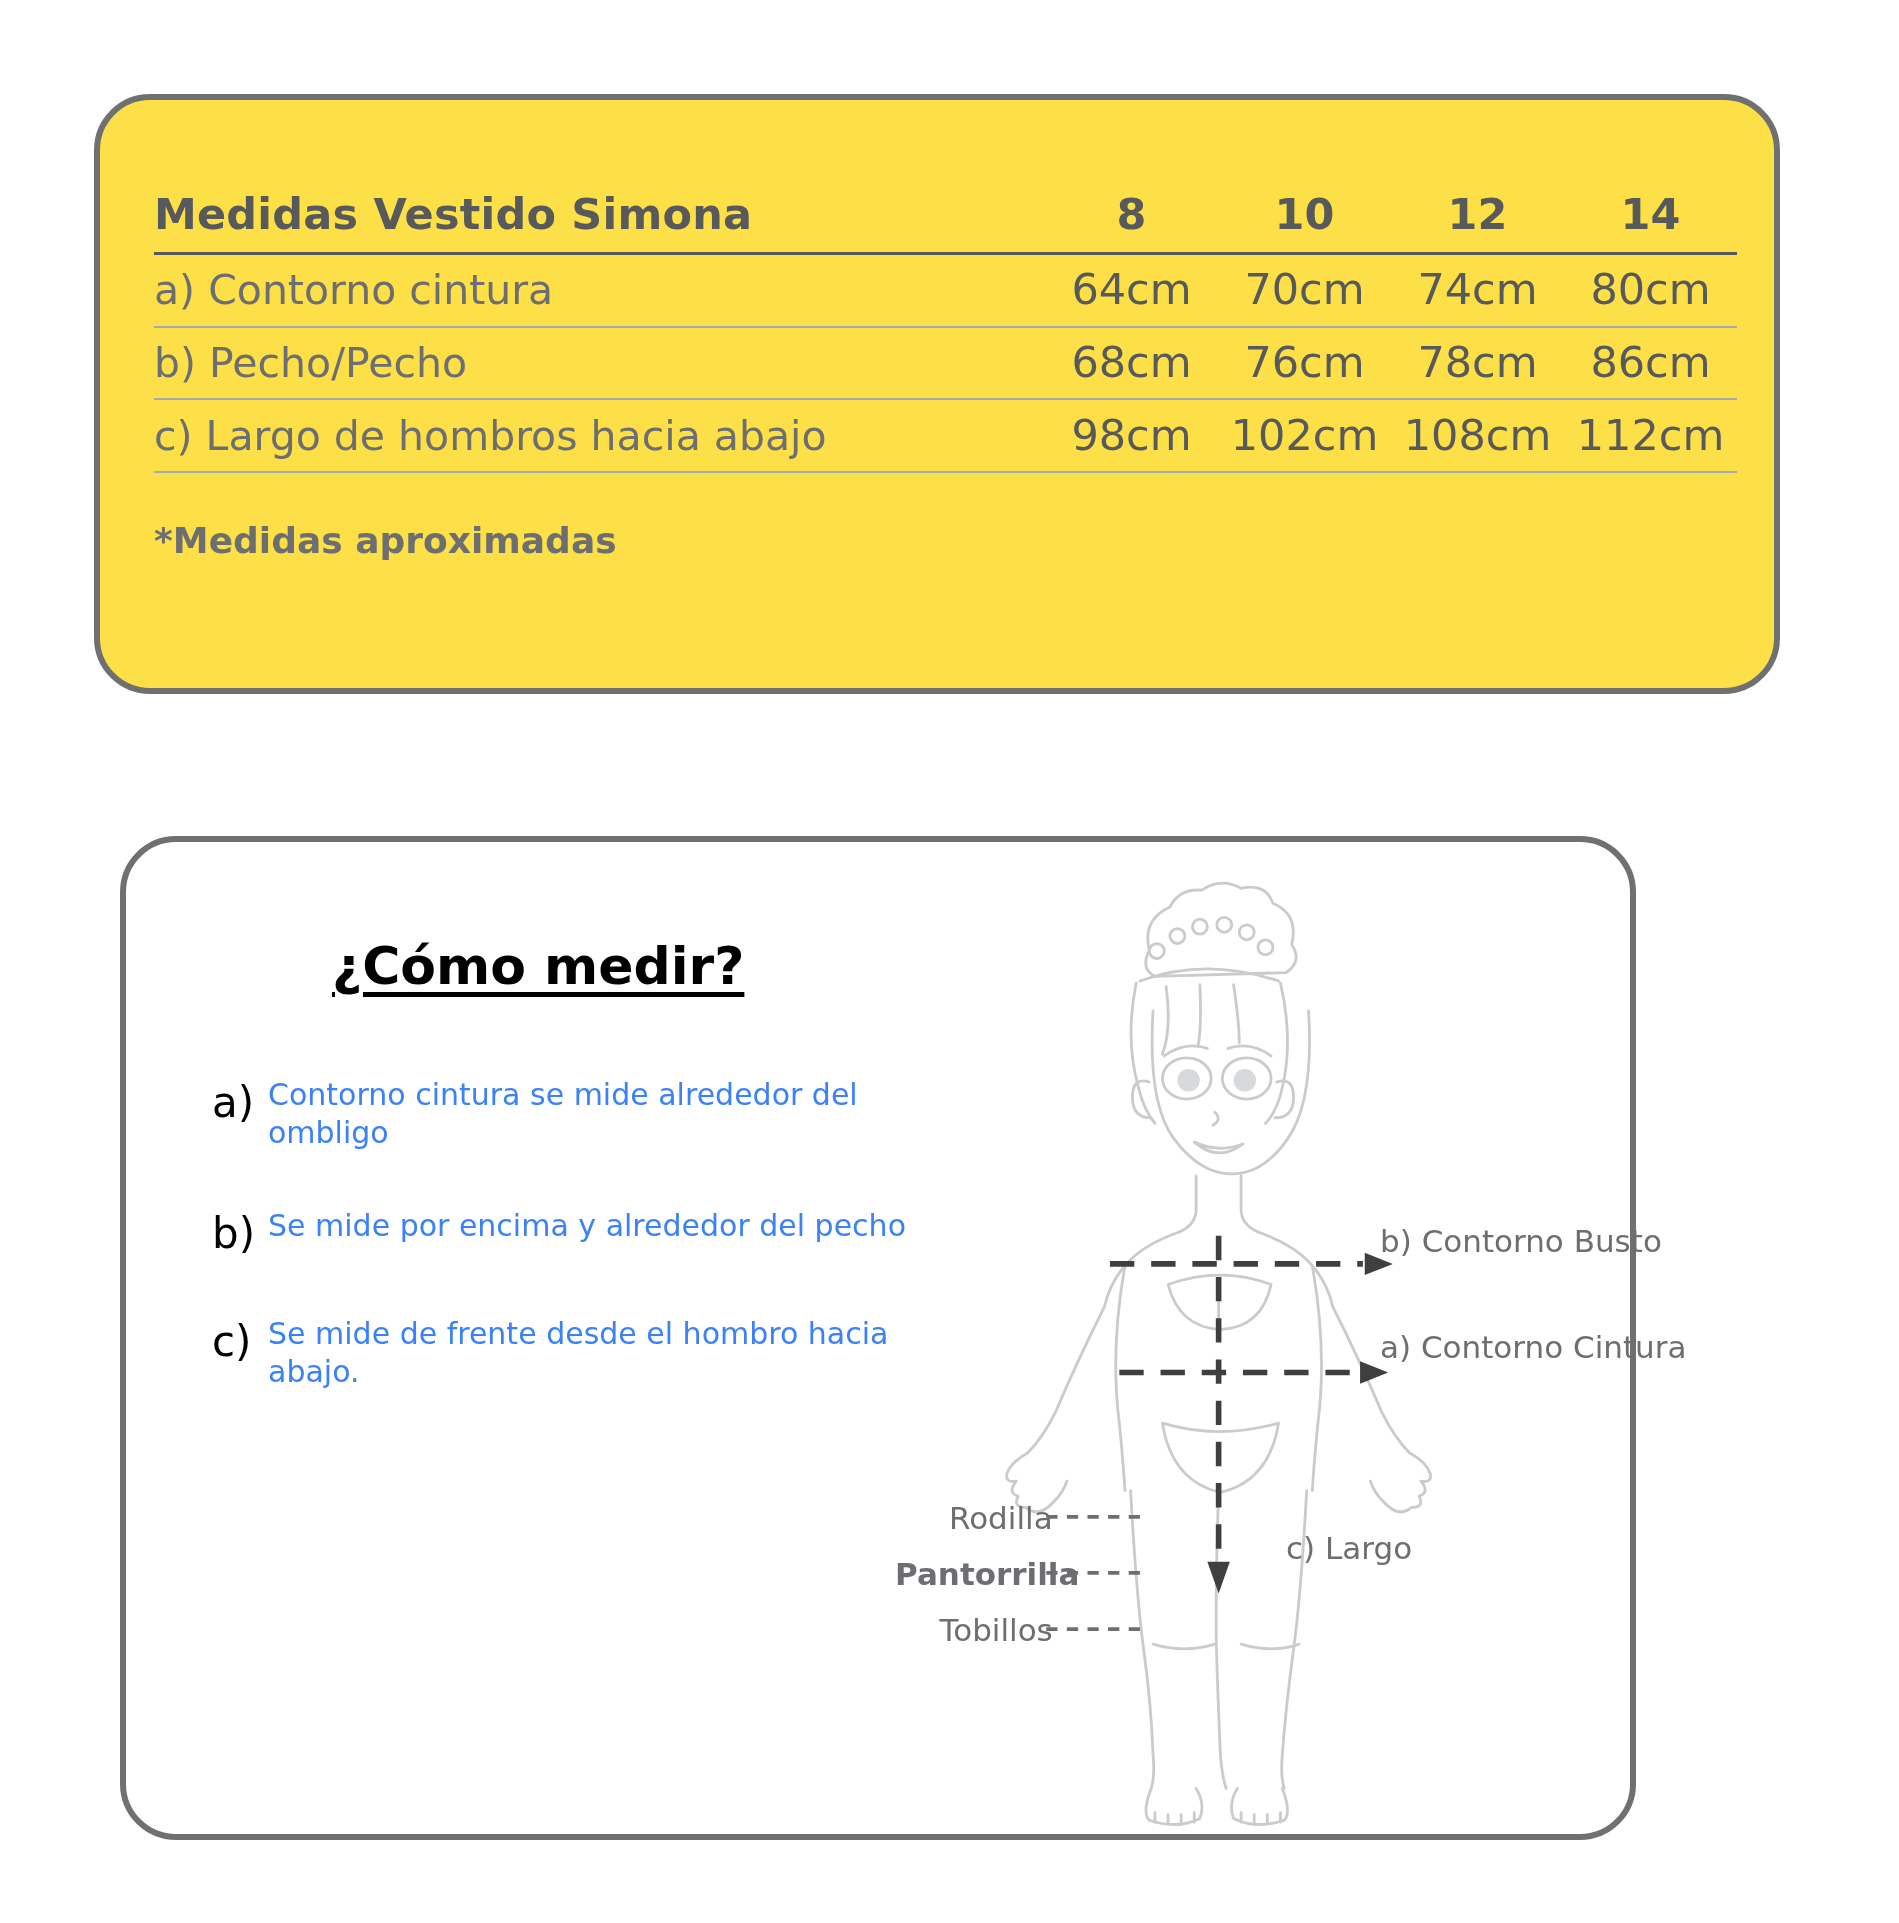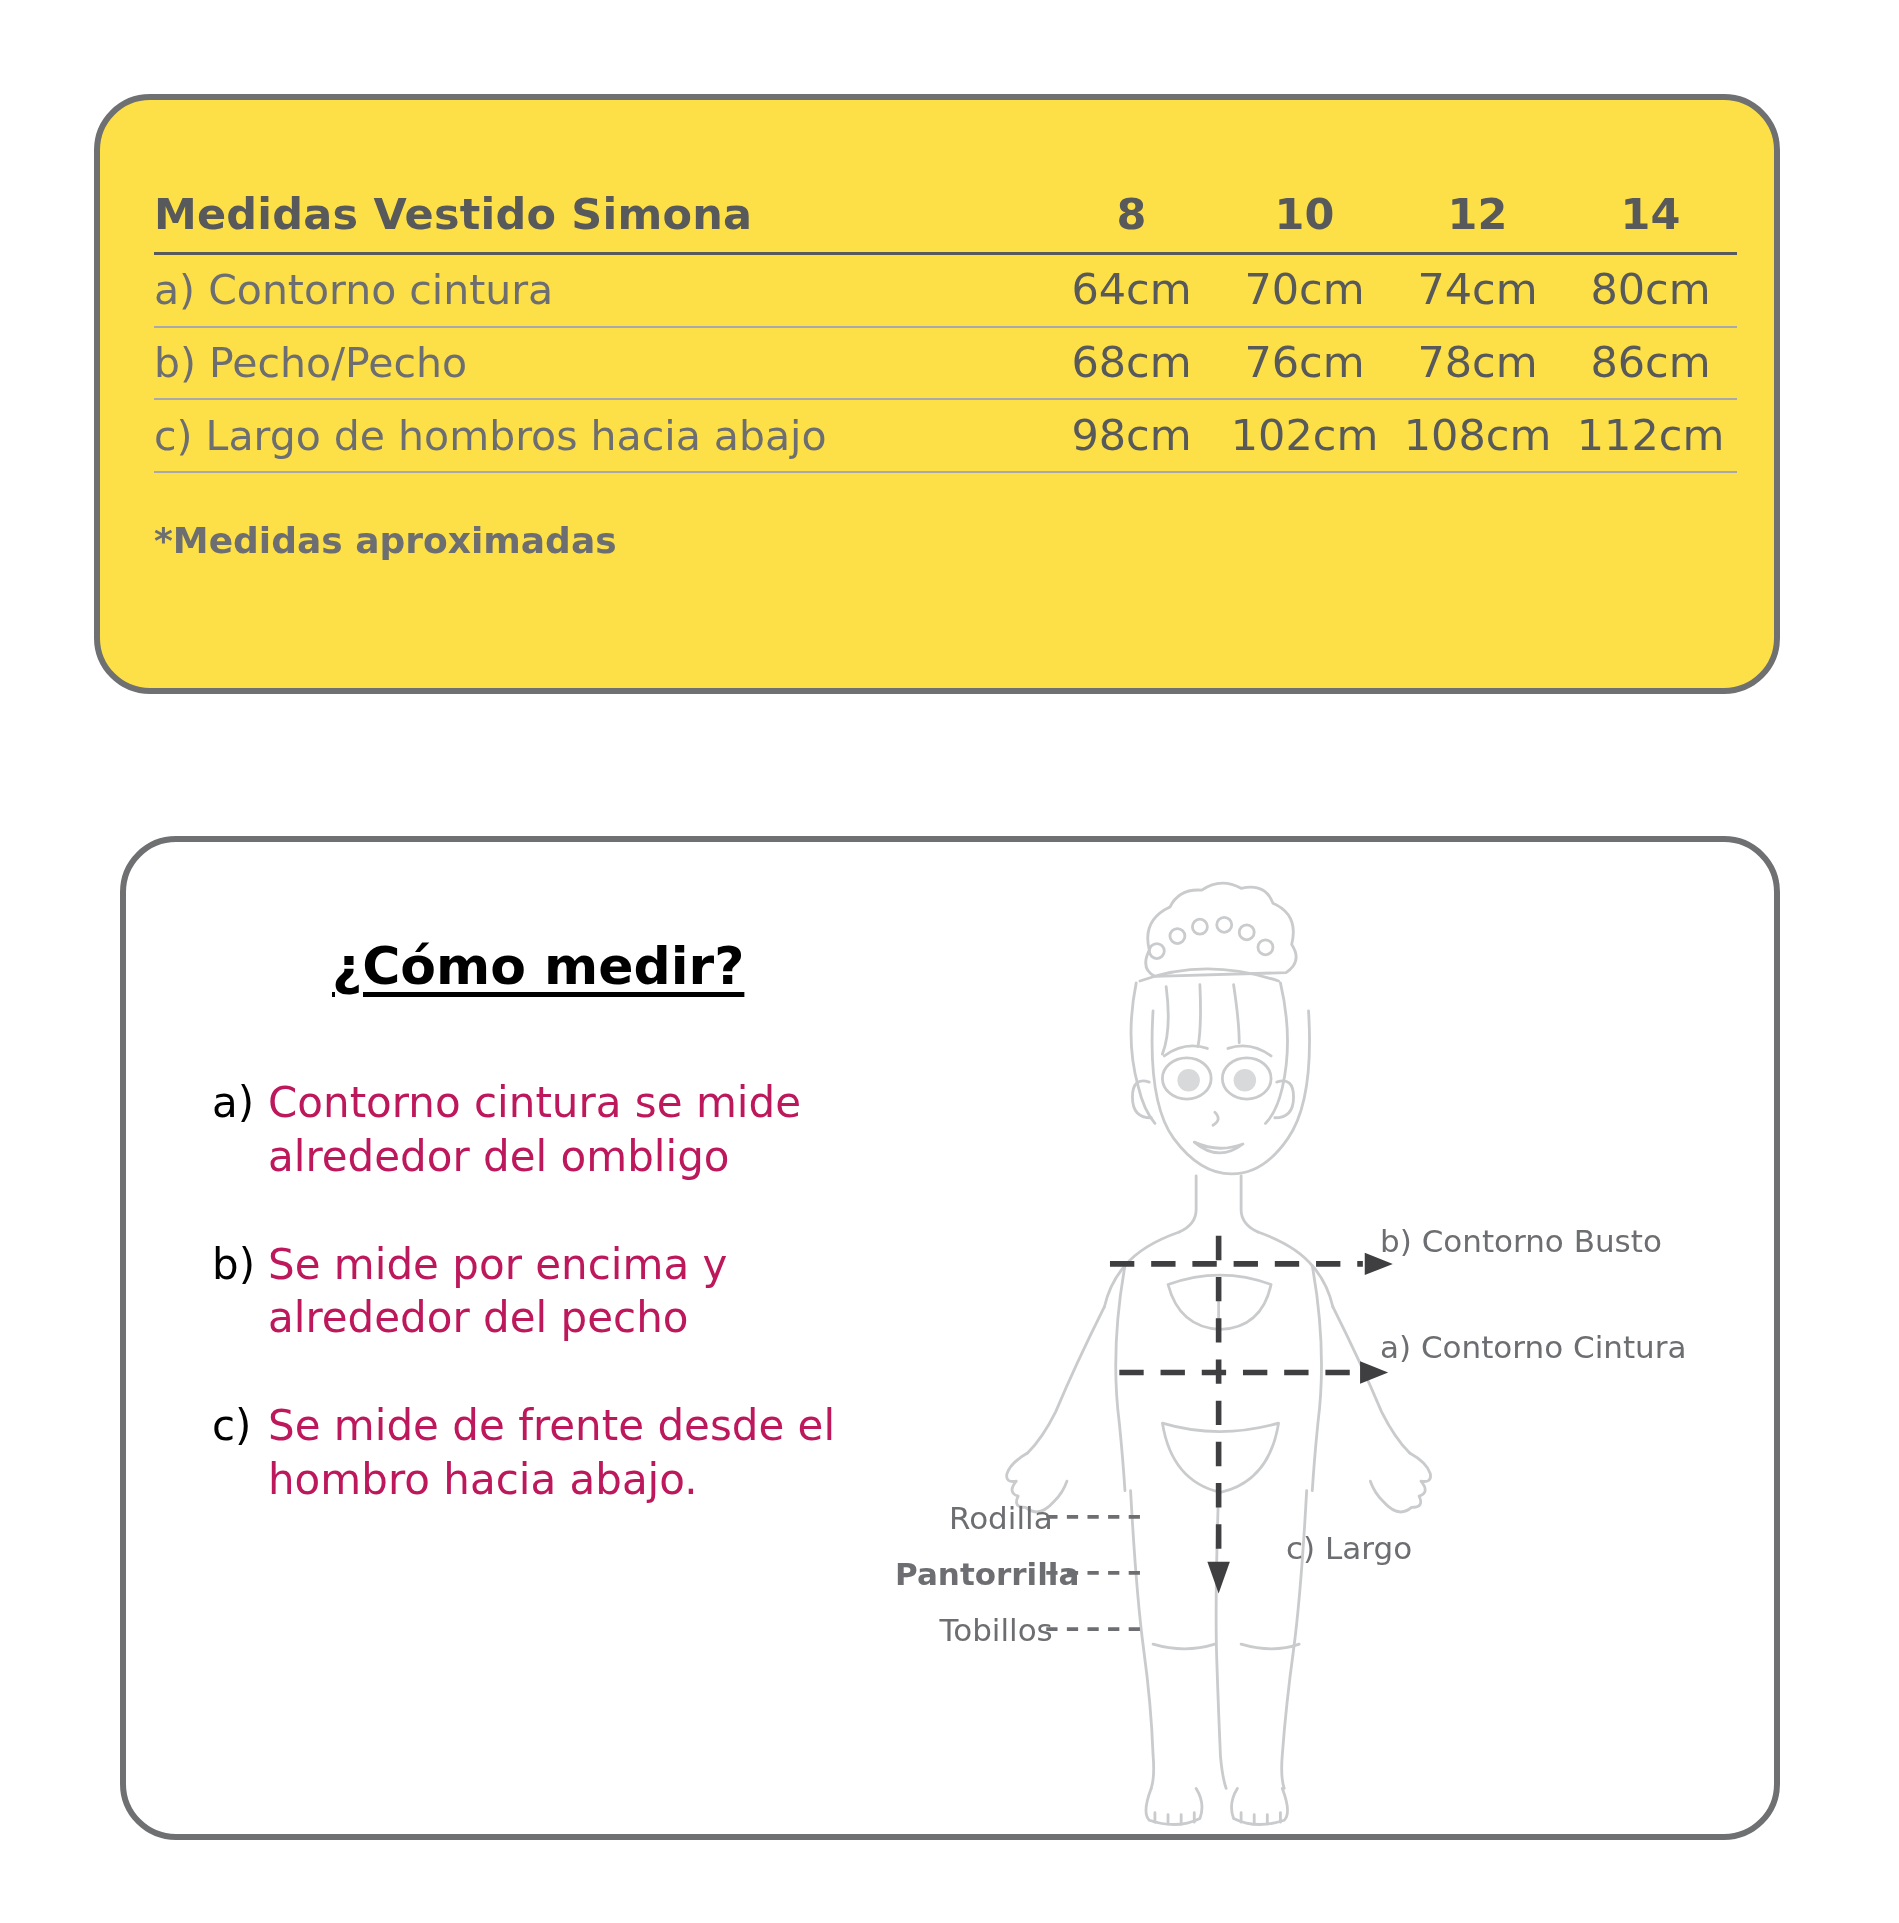--- a/index.html
+++ b/index.html
@@ -95,21 +95,21 @@
     font-size: 36px;
     font-weight: bold;
     color: #6d6e71;
   }
 
   
   .card-how {
     position: absolute;
     left: 120px;
     top: 836px;
-    width: 1660px;
+    width: 1516px;
     height: 1004px;
     border: 6.6px solid #6f7072;
     border-radius: 56px;
     box-sizing: border-box;
     background: #fff;
   }
 
   .how-title {
     position: absolute;
     left: 206px;
@@ -135,22 +135,22 @@
     width: 86px;
     flex: 0 0 86px;
     font-size: 42px;
     color: #000;
     line-height: 1.28;
     text-align: left;
     padding-left: 30px;
     box-sizing: border-box;
   }
   .step-text {
-    font-size: 42px;
-    color: #be185d;
+    font-size: 30px;
+    color: #3b82f6;
     line-height: 1.28;
     max-width: 656px;
   }
 
   .figure {
     position: absolute;
     left: 806px;
     top: 19px;
     width: 843px;
     height: 965px;

